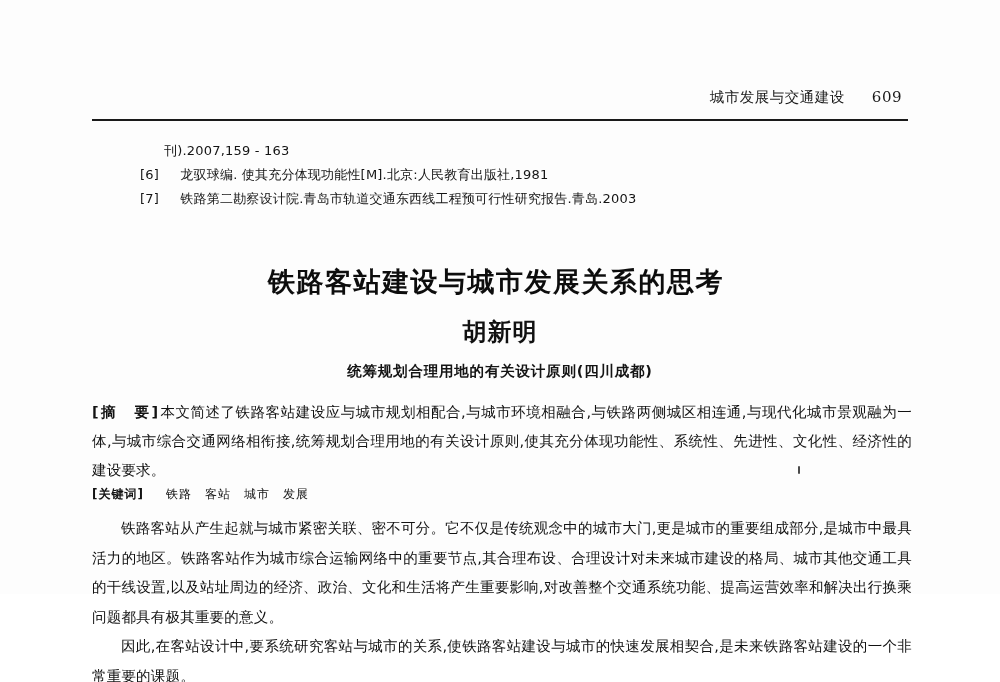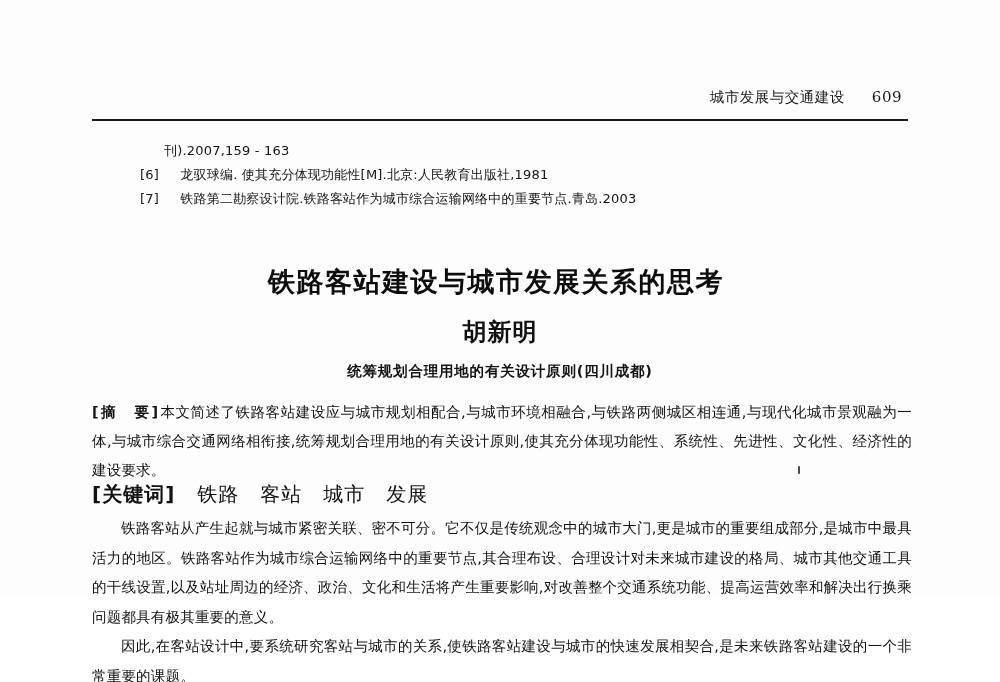--- a/index.html
+++ b/index.html
@@ -123,21 +123,21 @@
   }
   .abstract .label {
     font-weight: bold;
     letter-spacing: 2px;
   }
   .keywords {
     position: absolute;
     left: 92px;
     top: 481px;
     width: 820px;
-    font-size: 20px;
+    font-size: 12px;
     line-height: 26px;
     font-family: "DejaVu Sans", "Liberation Sans", sans-serif;
     color: #121212;
   }
   .keywords .label {
     font-weight: bold;
     letter-spacing: 1px;
   }
   .keywords .kw {
     margin-left: 22px;
@@ -182,21 +182,21 @@
   <div class="head-rule"></div>
 
   <div class="refs">
     <div class="ref-line first">刊).2007,159 - 163</div>
     <div class="ref-line">
       <span class="tag">[6]</span>
       <span>龙驭球编. 使其充分体现功能性[M].北京:人民教育出版社,1981</span>
     </div>
     <div class="ref-line">
       <span class="tag">[7]</span>
-      <span>铁路第二勘察设计院.铁路客站作为城市综合运输网络中的重要节点.青岛.2003</span>
+      <span>铁路第二勘察设计院.青岛市轨道交通东西线工程预可行性研究报告.青岛.2003</span>
     </div>
   </div>
 
   <div class="article-title">铁路客站建设与城市发展关系的思考</div>
   <div class="article-author">胡新明</div>
   <div class="article-affil">统筹规划合理用地的有关设计原则(四川成都)</div>
 
   <div class="abstract">
     <span class="label">[摘　要]</span><span>本文简述了铁路客站建设应与城市规划相配合,与城市环境相融合,与铁路两侧城区相连通,与现代化城市景观融为一体,与城市综合交通网络相衔接,统筹规划合理用地的有关设计原则,使其充分体现功能性、系统性、先进性、文化性、经济性的建设要求。</span>
   </div>

